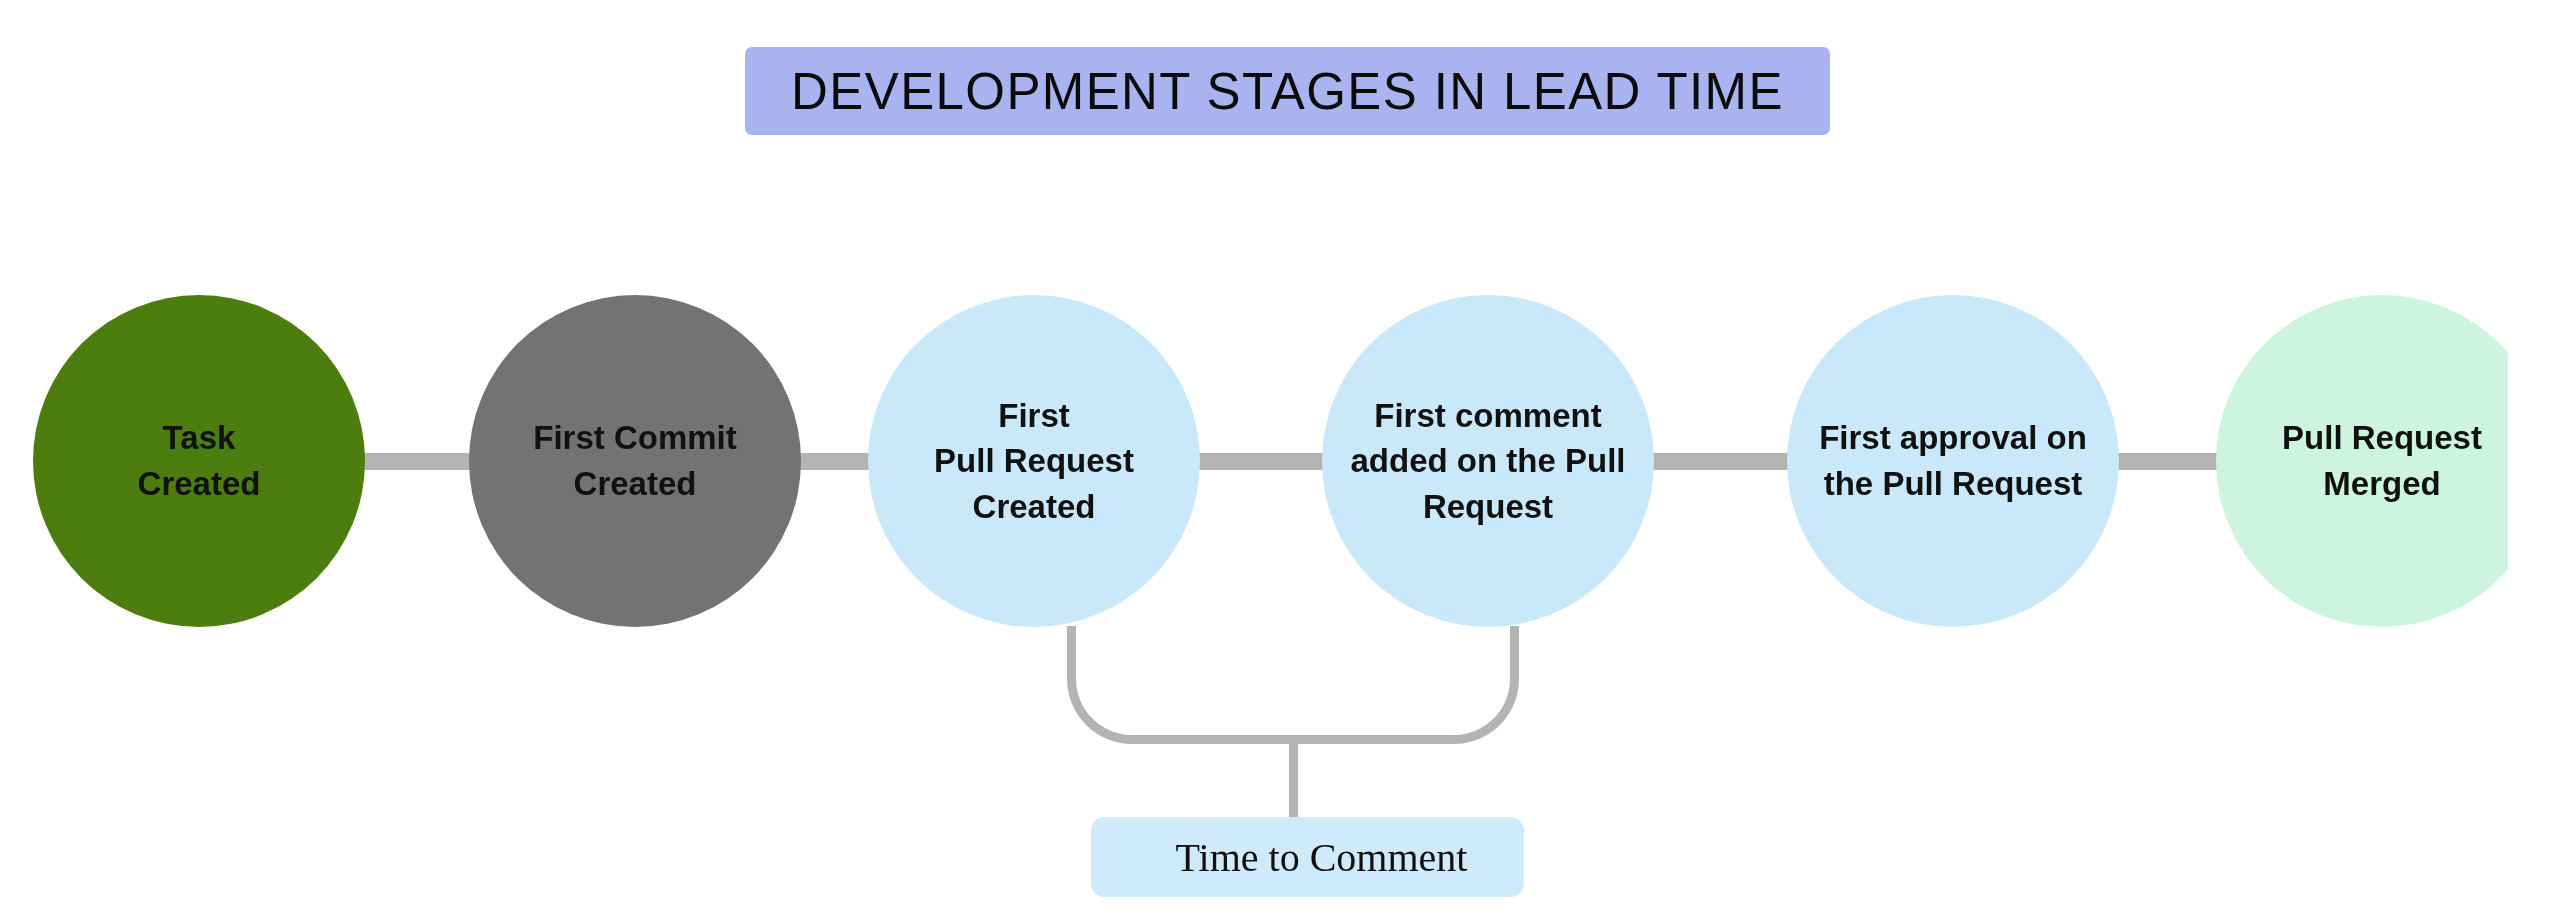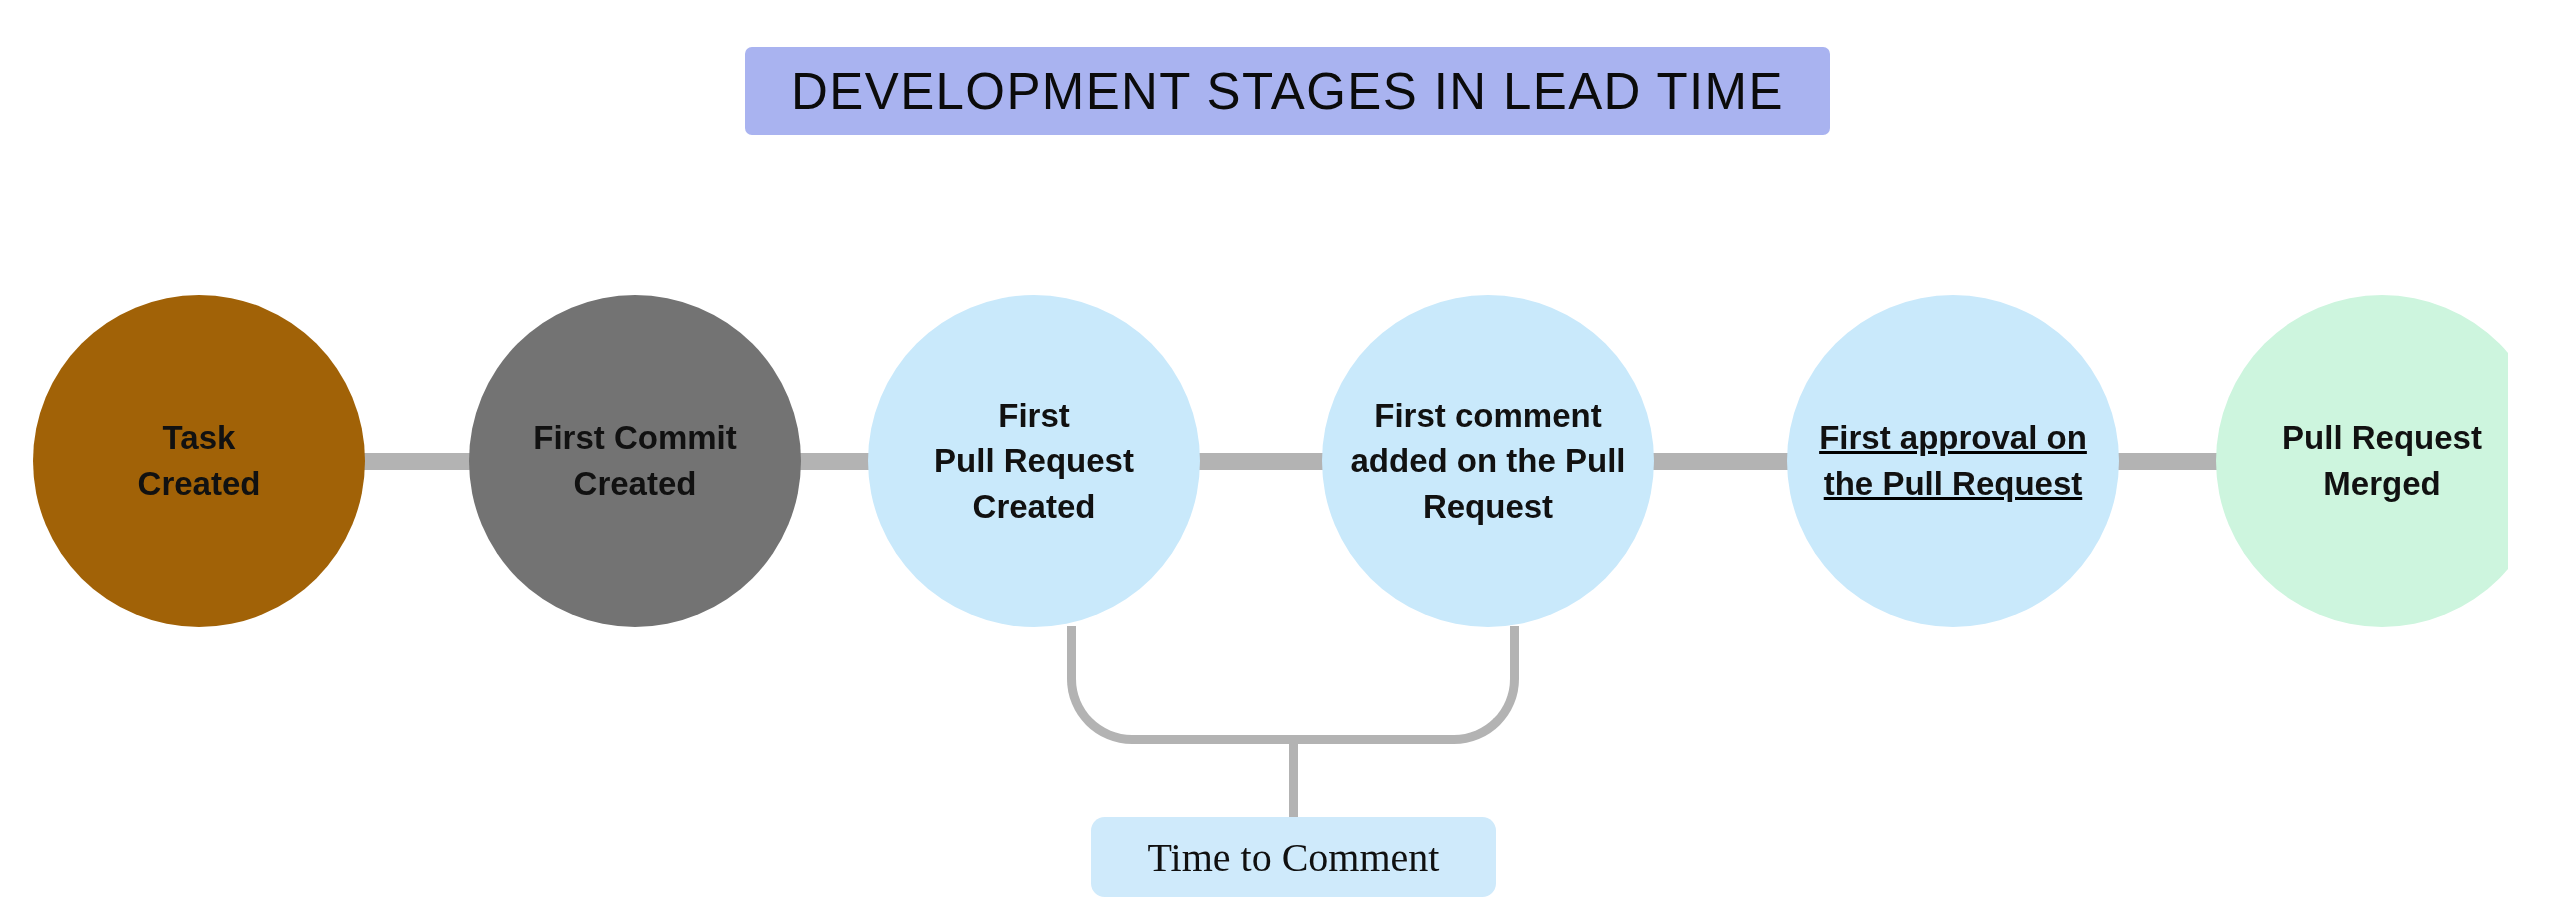--- a/index.html
+++ b/index.html
@@ -113,21 +113,21 @@
 <body>
 
 <div class="canvas">
 
   <div class="title-box" style="background-color: rgb(169, 179, 240);">
     <span>DEVELOPMENT STAGES IN LEAD TIME</span>
   </div>
 
   <div class="connector-line"></div>
 
-  <div class="stage stage-1" style="background-color: #a16207;">
+  <div class="stage stage-1" style="background-color: #4d7c0f;">
     <span class="stage-label">Task
 Created</span>
   </div>
 
   <div class="stage stage-2" style="background-color: #737373;">
     <span class="stage-label">First Commit
 Created</span>
   </div>
 
   <div class="stage stage-3" style="background-color: rgb(201, 233, 251);">
@@ -135,32 +135,32 @@
 Pull Request
 Created</span>
   </div>
 
   <div class="stage stage-4" style="background-color: rgb(201, 233, 251);">
     <span class="stage-label">First comment
 added on the Pull
 Request</span>
   </div>
 
-  <div class="stage stage-5" style="background-color: rgb(201, 233, 251); text-decoration: underline;">
+  <div class="stage stage-5" style="background-color: rgb(201, 233, 251);">
     <span class="stage-label">First approval on
 the Pull Request</span>
   </div>
 
   <div class="stage stage-6" style="background-color: rgb(205, 245, 222);">
     <span class="stage-label">Pull Request
 Merged</span>
   </div>
 
   <div class="bracket"></div>
 
   <div class="bracket-stem"></div>
 
-  <div class="annotation-box" style="background-color: rgb(207, 234, 251);">
+  <div class="annotation-box" style="background-color: rgb(207, 234, 251); padding-left: 28px;">
     <span class="annotation-label">Time to Comment</span>
   </div>
 
 </div>
 
 
 </body></html>

